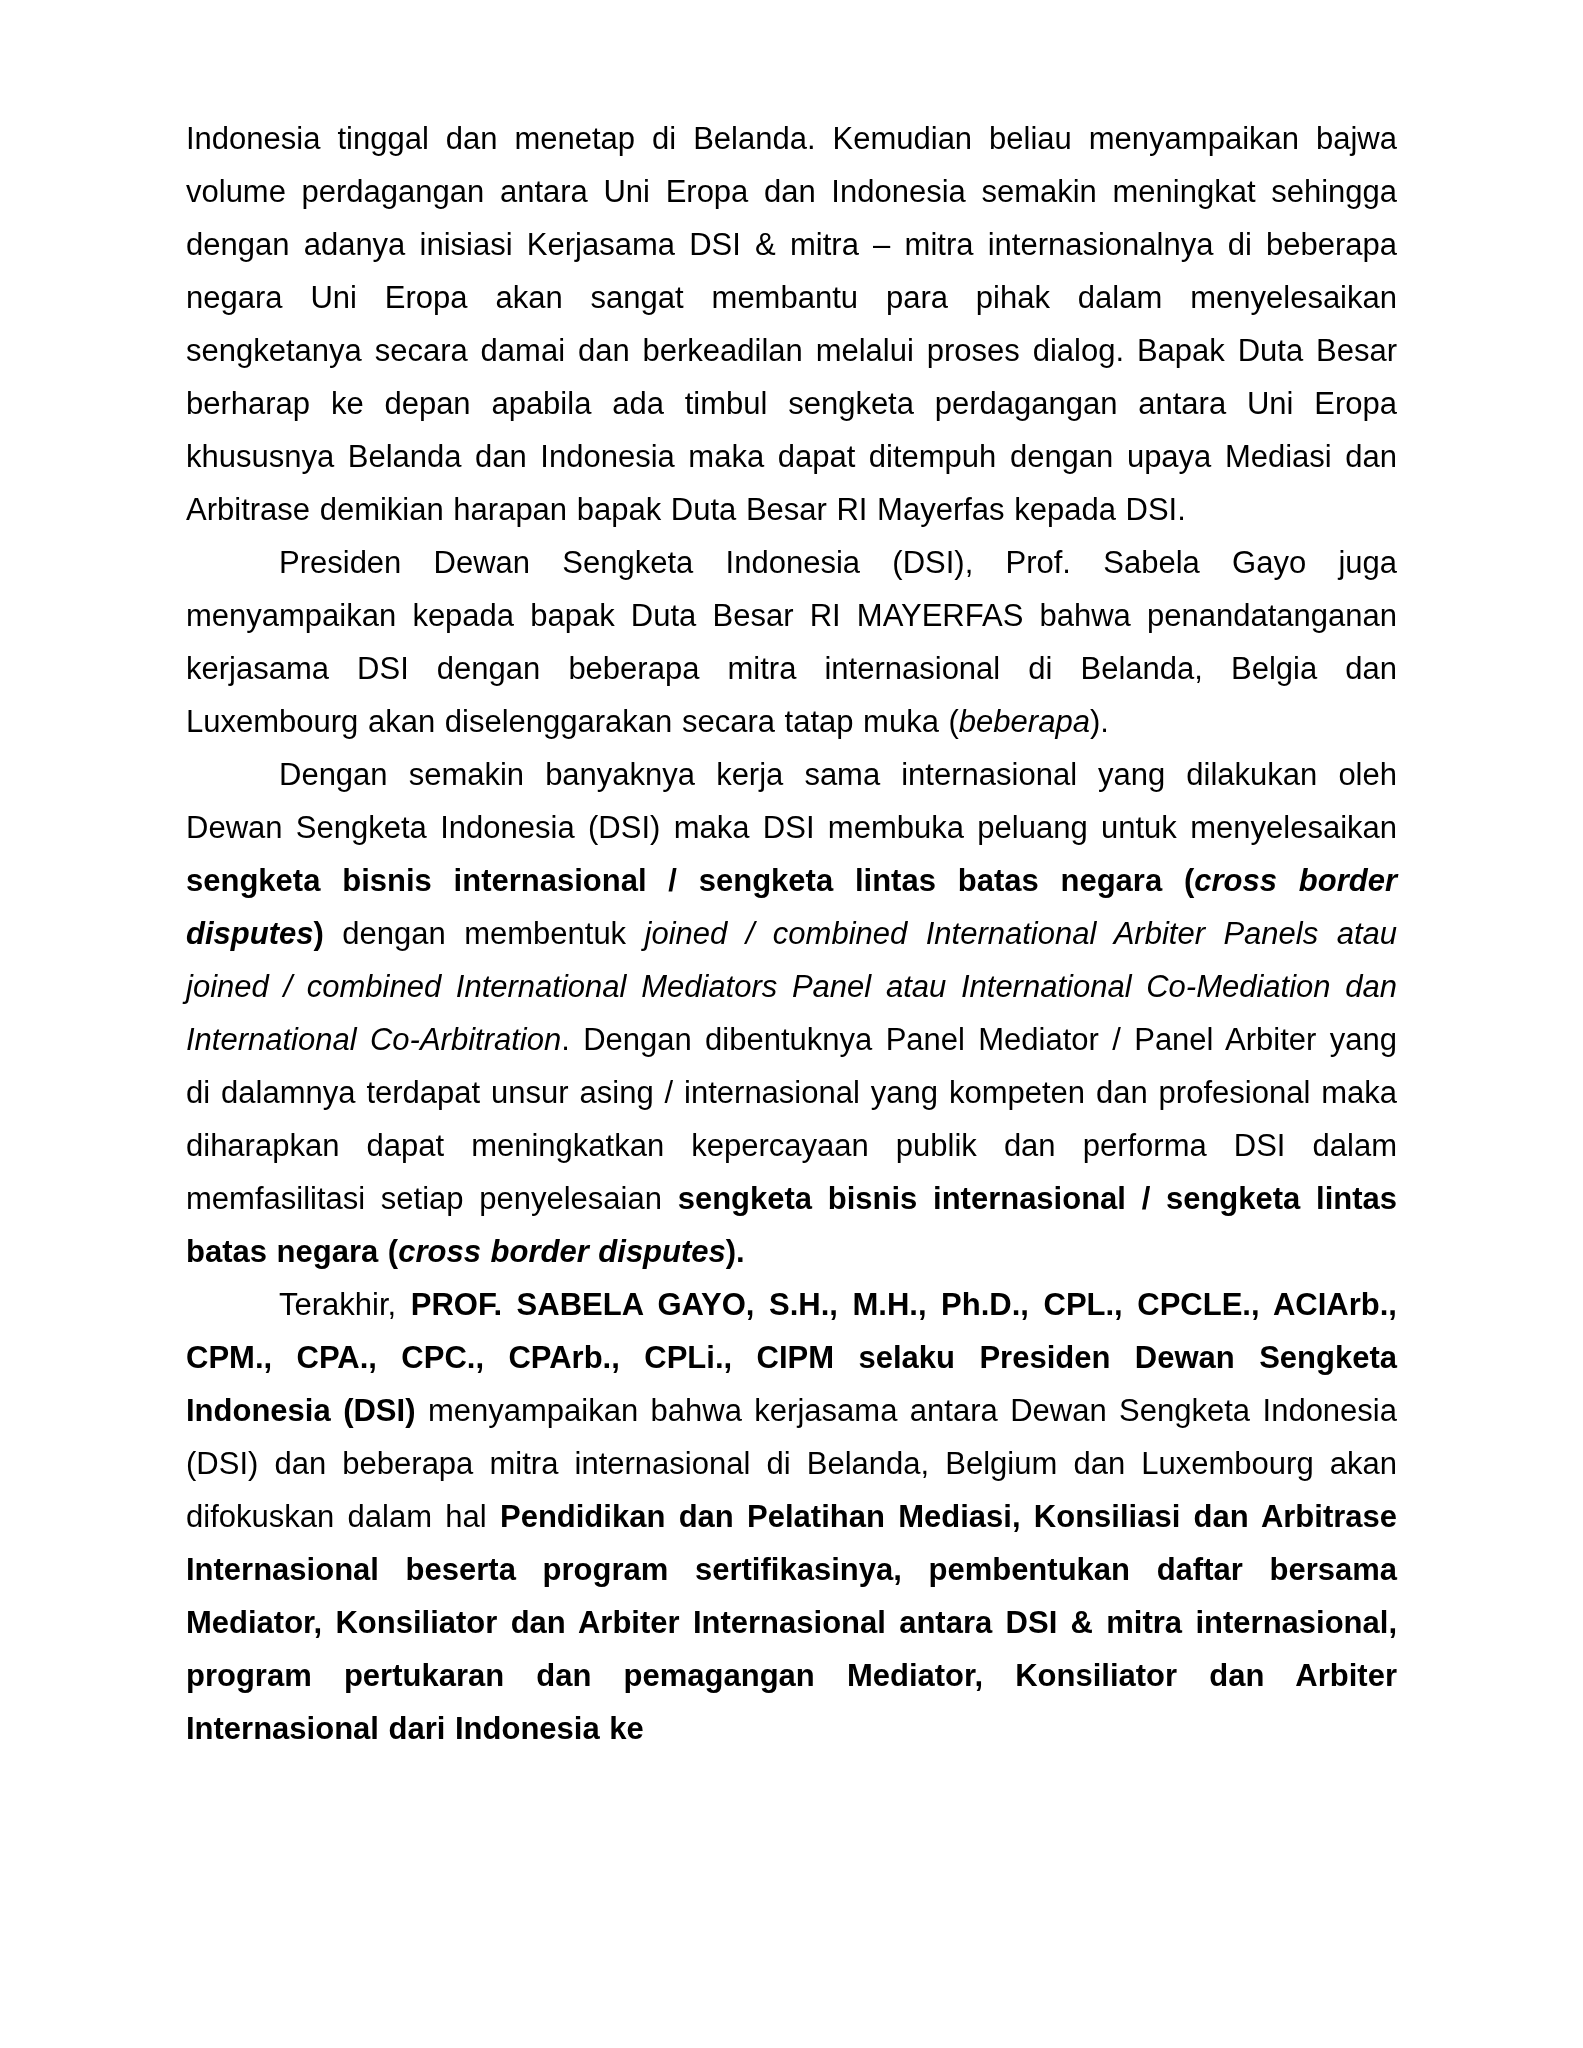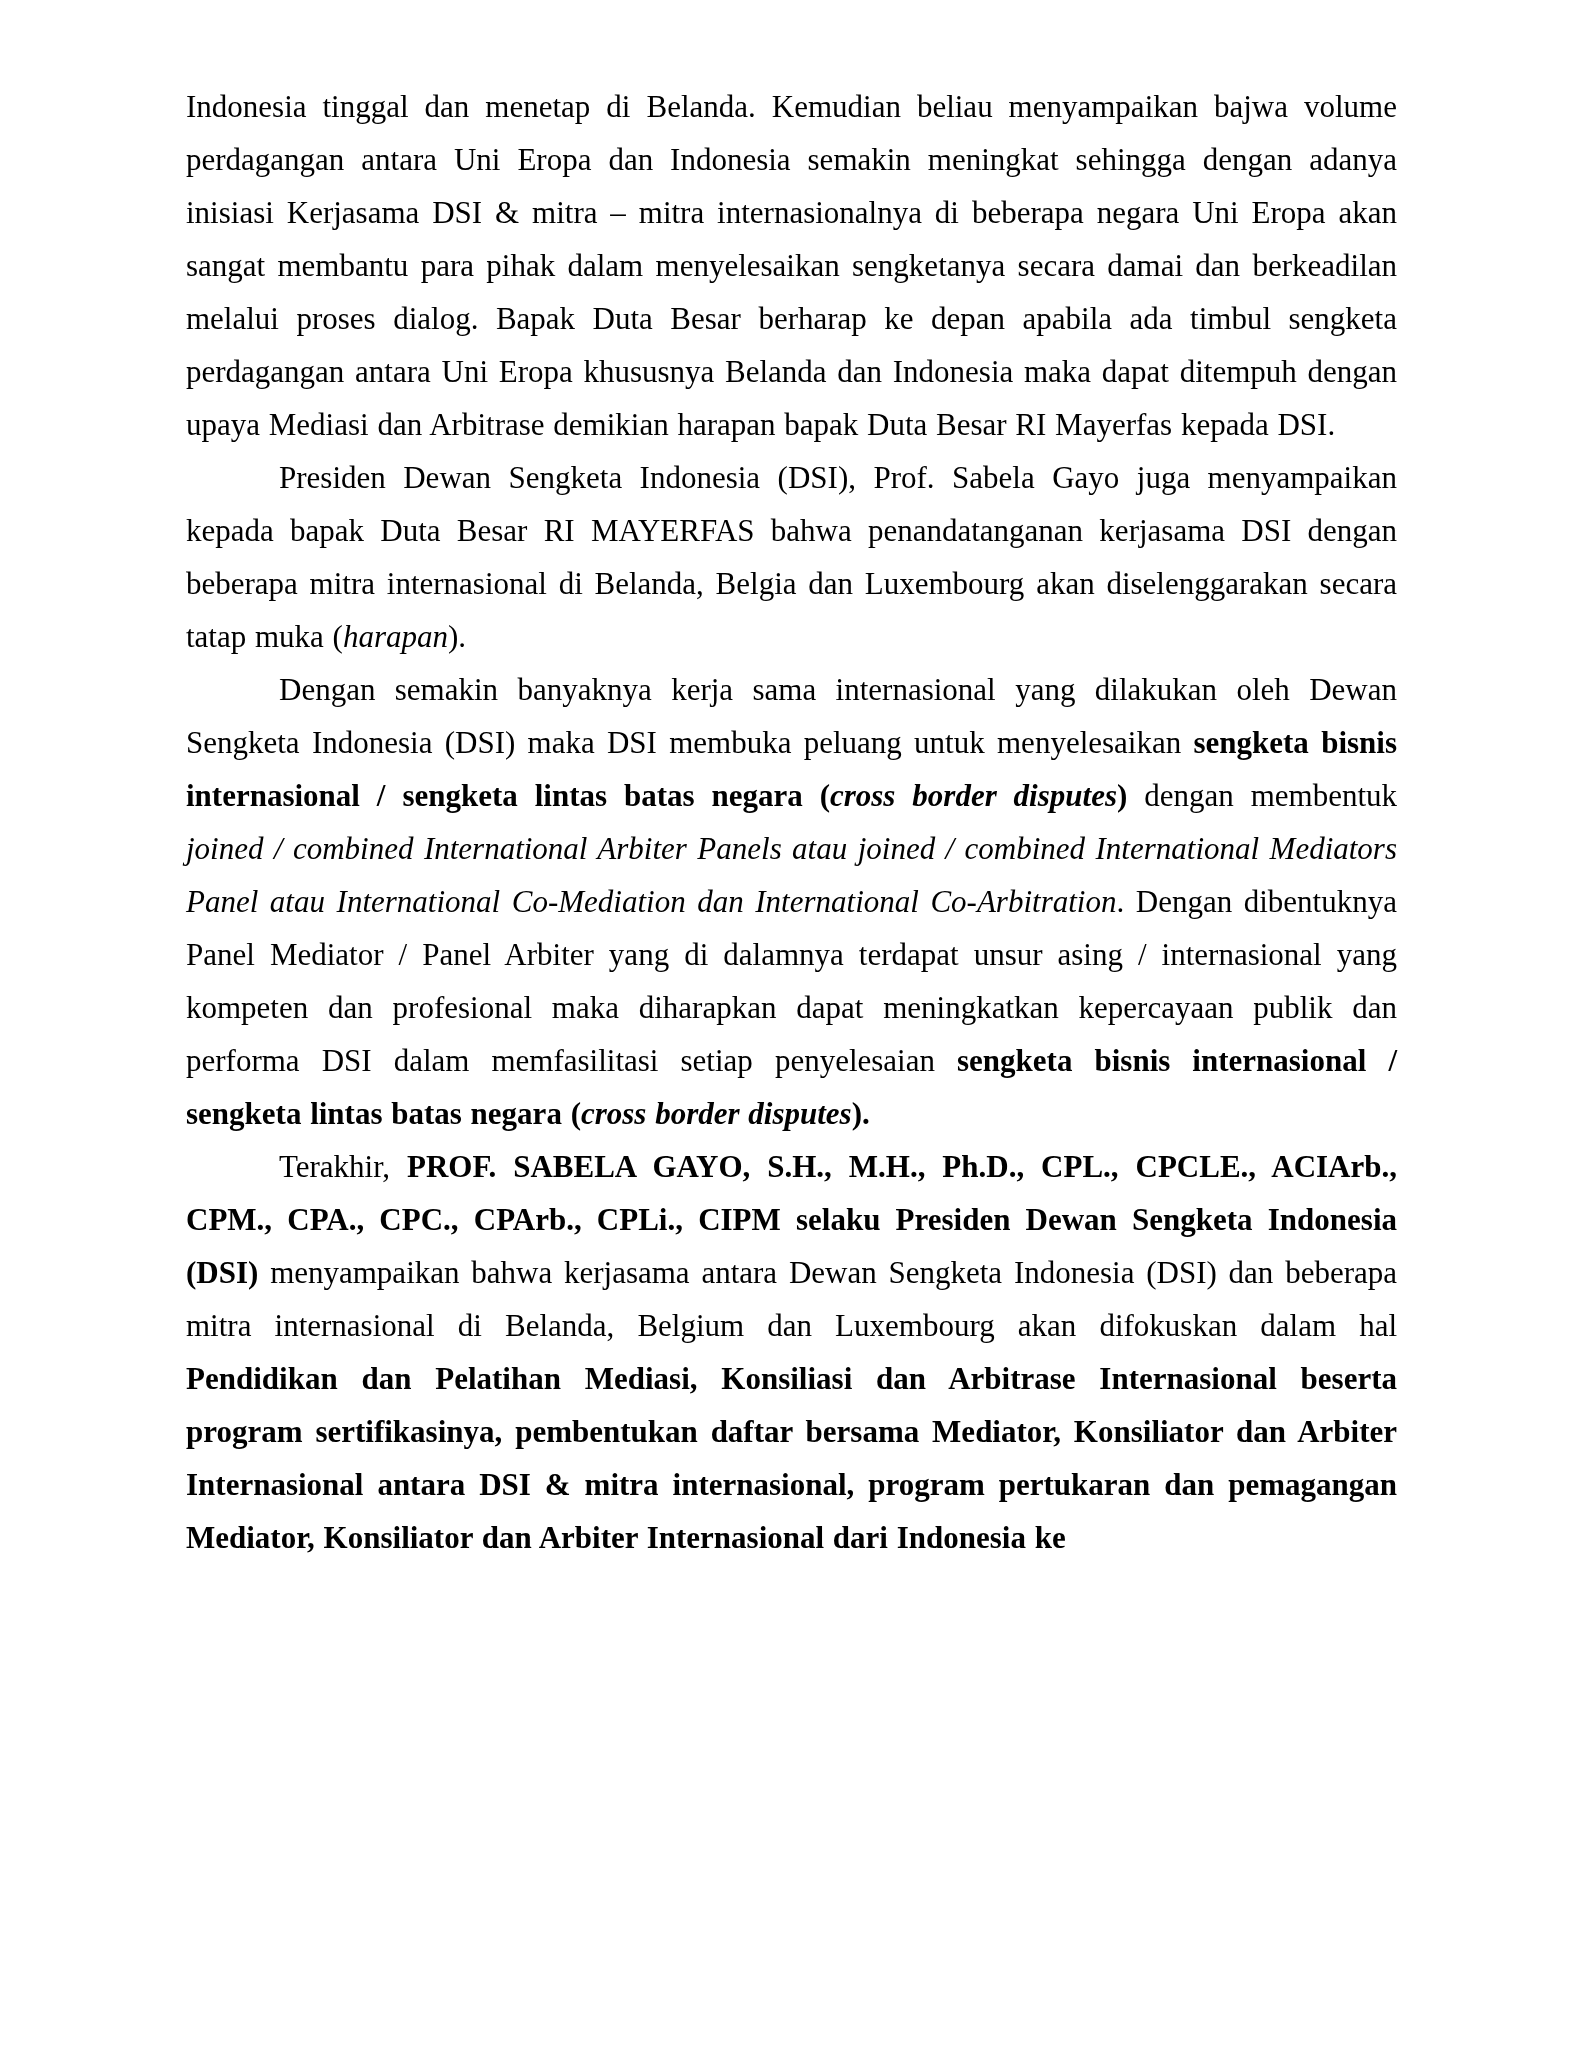--- a/index.html
+++ b/index.html
@@ -6,24 +6,24 @@
     margin: 0;
     padding: 0;
     background: #ffffff;
   }
   .page {
     position: relative;
     width: 1583px;
     height: 2048px;
     background: var(--page-bg, #ffffff);
     color: var(--page-fg, #000000);
-    font-family: Liberation Serif, serif;
+    font-family: Liberation Sans, sans-serif;
     overflow: hidden;
     box-sizing: border-box;
-    padding: 80px 186px 0 186px;
+    padding: 112px 186px 0 186px;
   }
   .content {
     width: 1211px;
   }
   p.para {
     margin: 0;
     font-size: 31px;
     line-height: 53px;
     text-align: justify;
     word-spacing: 1px;
@@ -33,17 +33,17 @@
   }
   .b { font-weight: bold; }
   .i { font-style: italic; }
 </style>
 </head>
 <body>
 
 <div class="page" style="--page-bg: #ffffff; --page-fg: #000000;">
   <div class="content">
       <p class="para"><span>Indonesia tinggal dan menetap di Belanda. Kemudian beliau menyampaikan bajwa volume perdagangan antara Uni Eropa dan Indonesia semakin meningkat sehingga dengan adanya inisiasi Kerjasama DSI &amp; mitra – mitra internasionalnya di beberapa negara Uni Eropa akan sangat membantu para pihak dalam menyelesaikan sengketanya secara damai dan berkeadilan melalui proses dialog. Bapak Duta Besar berharap ke depan apabila ada timbul sengketa perdagangan antara Uni Eropa khususnya Belanda dan Indonesia maka dapat ditempuh dengan upaya Mediasi dan Arbitrase demikian harapan bapak Duta Besar RI Mayerfas kepada DSI.</span></p>
-      <p class="para indent"><span>Presiden Dewan Sengketa Indonesia (DSI), Prof. Sabela Gayo juga menyampaikan kepada bapak Duta Besar RI MAYERFAS bahwa penandatanganan kerjasama DSI dengan beberapa mitra internasional di Belanda, Belgia dan Luxembourg akan diselenggarakan secara tatap muka (</span><span class="i">harapan</span><span>).</span></p>
+      <p class="para indent"><span>Presiden Dewan Sengketa Indonesia (DSI), Prof. Sabela Gayo juga menyampaikan kepada bapak Duta Besar RI MAYERFAS bahwa penandatanganan kerjasama DSI dengan beberapa mitra internasional di Belanda, Belgia dan Luxembourg akan diselenggarakan secara tatap muka (</span><span class="i">beberapa</span><span>).</span></p>
       <p class="para indent"><span>Dengan semakin banyaknya kerja sama internasional yang dilakukan oleh Dewan Sengketa Indonesia (DSI) maka DSI membuka peluang untuk menyelesaikan </span><span class="b">sengketa bisnis internasional / sengketa lintas batas negara (</span><span class="b i">cross border disputes</span><span class="b">)</span><span> dengan membentuk </span><span class="i">joined / combined International Arbiter Panels atau joined / combined International Mediators Panel atau International Co-Mediation dan International Co-Arbitration</span><span>. Dengan dibentuknya Panel Mediator / Panel Arbiter yang di dalamnya terdapat unsur asing / internasional yang kompeten dan profesional maka diharapkan dapat meningkatkan kepercayaan publik dan performa DSI dalam memfasilitasi setiap penyelesaian </span><span class="b">sengketa bisnis internasional / sengketa lintas batas negara (</span><span class="b i">cross border disputes</span><span class="b">).</span></p>
       <p class="para indent"><span>Terakhir, </span><span class="b">PROF. SABELA GAYO, S.H., M.H., Ph.D., CPL., CPCLE., ACIArb., CPM., CPA., CPC., CPArb., CPLi., CIPM selaku Presiden Dewan Sengketa Indonesia (DSI)</span><span> menyampaikan bahwa kerjasama antara Dewan Sengketa Indonesia (DSI) dan beberapa mitra internasional di Belanda, Belgium dan Luxembourg akan difokuskan dalam hal </span><span class="b">Pendidikan dan Pelatihan Mediasi, Konsiliasi dan Arbitrase Internasional beserta program sertifikasinya, pembentukan daftar bersama Mediator, Konsiliator dan Arbiter Internasional antara DSI &amp; mitra internasional, program pertukaran dan pemagangan Mediator, Konsiliator dan Arbiter Internasional dari Indonesia ke</span></p>
     </div>
 </div>
 
 </body></html>

